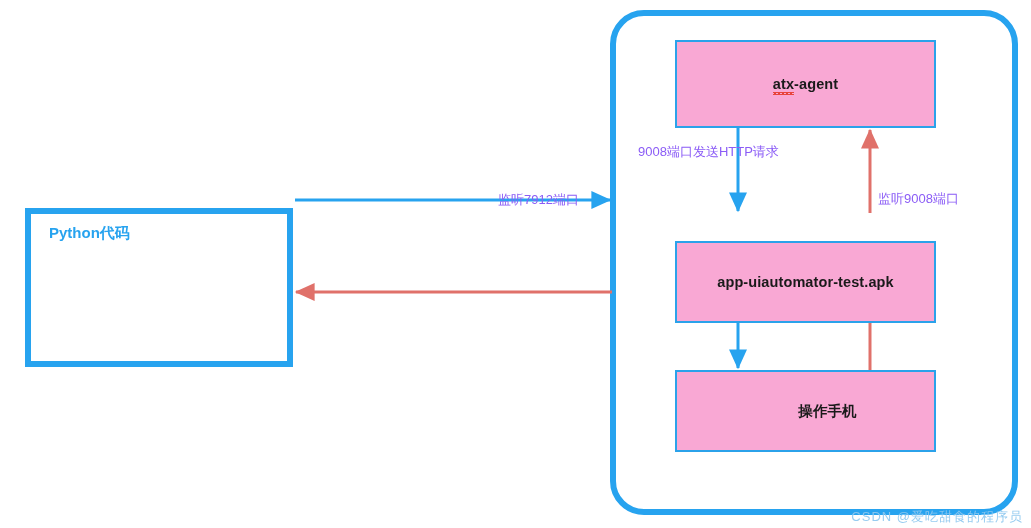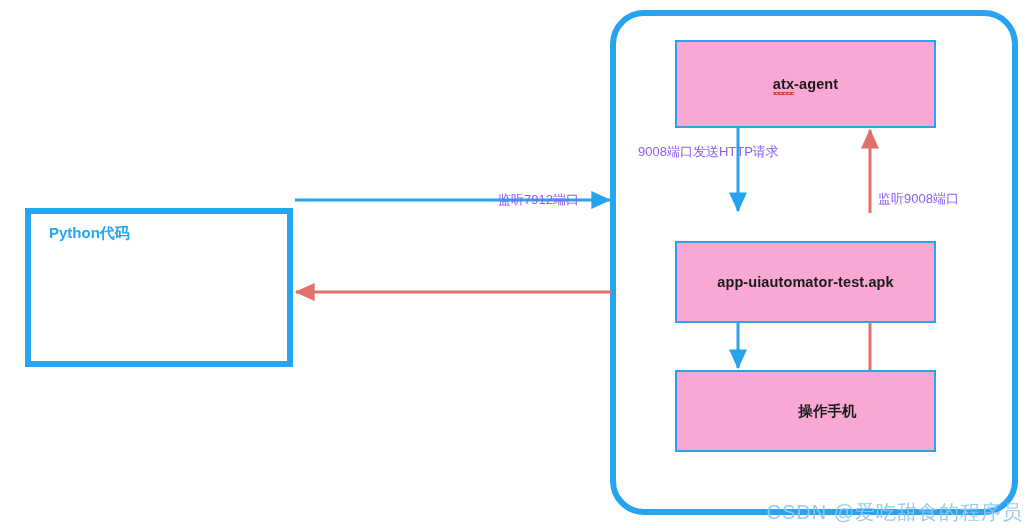--- a/index.html
+++ b/index.html
@@ -125,21 +125,21 @@
   .lbl-listen7912 { left: 498px; top: 163px; margin-top: 28px; }
   .lbl-send7912   { left: 303px; top: 243px; }
   .lbl-send9008   { left: 638px; top: 143px; }
   .lbl-listen9008 { left: 878px; top: 190px; }
 
   
   .watermark {
     position: absolute;
     right: 8px;
     bottom: 2px;
-    font-size: 20px;
+    font-size: 13px;
     color: #8fc8ef;
     opacity: 0.92;
     letter-spacing: 1px;
     white-space: nowrap;
   }
 </style>
 </head>
 <body>
 
 <div id="canvas">

